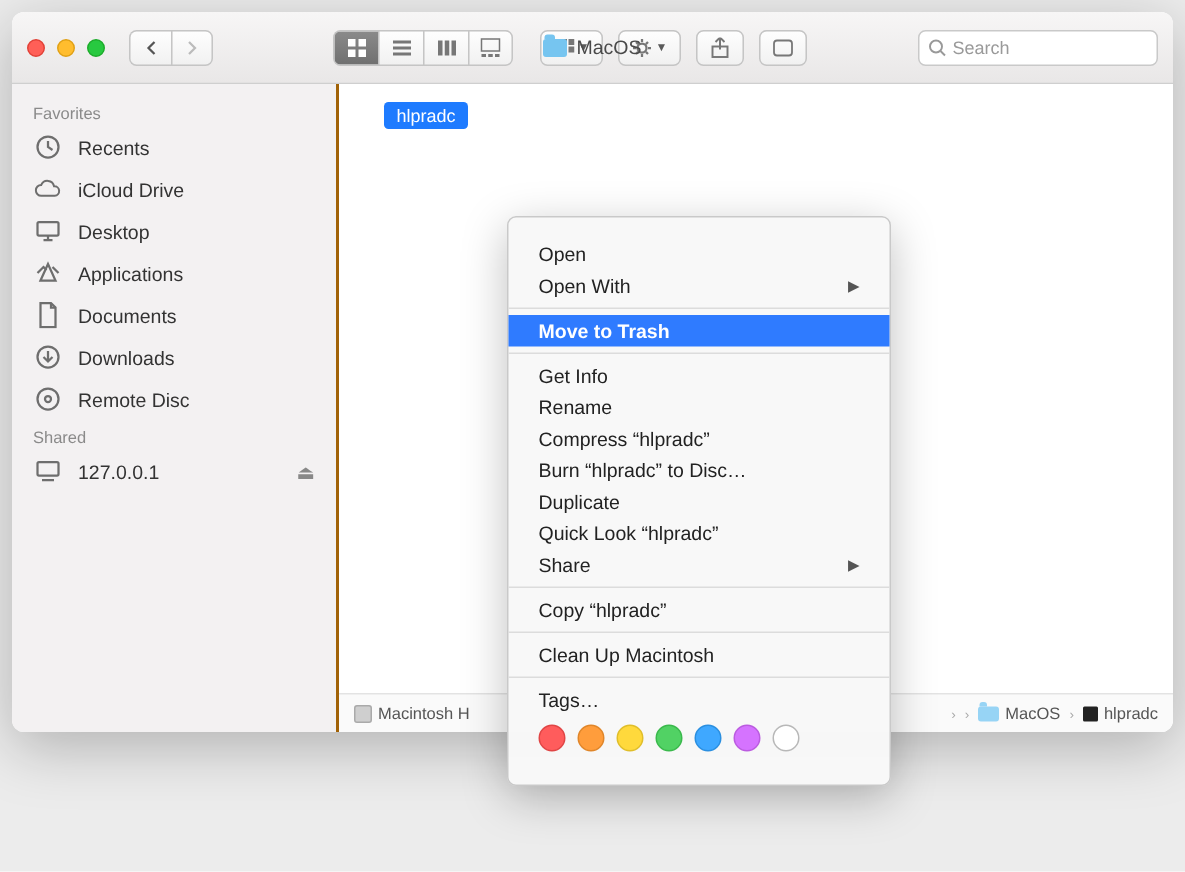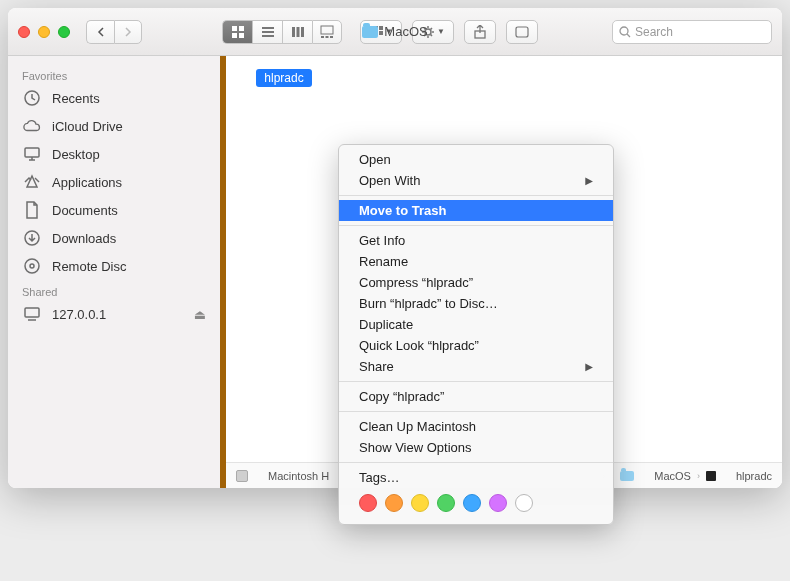--- a/index.html
+++ b/index.html
@@ -22,42 +22,42 @@
 .folder-mini { width:16px; height:12px; background:#76c5f0; border-radius:2px; position:relative; display:inline-block;}
 .folder-mini:before{content:"";position:absolute;top:-3px;left:1px;width:7px;height:3px;background:#76c5f0;border-radius:2px 2px 0 0;}
 .toolbar-right{margin-left:auto; display:flex; gap:8px; align-items:flex-end;}
 .viewgroup { display:flex; margin-left:70px;}
 .viewgroup .btn{width:30px; border-radius:0; border-right:none;}
 .viewgroup .btn:first-child{border-radius:5px 0 0 5px; background:linear-gradient(#8a8a8a,#707070); color:#fff;}
 .viewgroup .btn:last-child{border-radius:0 5px 5px 0; border-right:1px solid #c5c5c5;}
 .search { width:160px; height:24px; border:1px solid #c9c9c9; border-radius:5px; background:#fff; display:flex; align-items:center; padding:0 6px; gap:4px; color:#9a9a9a; font-size:12px;}
 
 .body { flex:1; display:flex; }
-.sidebar { width:218px; background:#f3f1f2; border-right:6px solid #a16207; padding:8px 0; font-size:13px; color:#333; overflow:hidden;}
+.sidebar { width:218px; background:#f3f1f2; border-right:2px solid #a16207; padding:8px 0; font-size:13px; color:#333; overflow:hidden;}
 .sb-header { font-size:11px; color:#8a8a8a; padding:6px 14px 2px; font-weight:500;}
 .sb-item { display:flex; align-items:center; gap:10px; padding:5px 14px; cursor:default;}
 .sb-icon { width:20px; height:18px; display:flex; align-items:center; justify-content:center; color:#6e6e6e;}
 .sb-icon svg{width:18px;height:18px;}
 .eject { margin-left:auto; color:#888;}
 
 .content { flex:1; position:relative; background:#fff;}
 .file { position:absolute; top:12px; left:18px; width:80px; text-align:center; }
 .file-icon { width:64px; height:54px; margin:0 auto 6px; background:#1a1a1a; border:3px solid #fff; box-shadow:0 0 0 1px #d8d8d8, 0 1px 3px rgba(0,0,0,0.15); border-radius:2px; padding:6px 0 0 6px; color:#3fc63f; font-family:Menlo,monospace; font-size:10px; text-align:left; position:relative;}
 .file-icon:after{content:""; position:absolute; left:6px; top:20px; width:3px; height:10px; background:#777;}
 .file-label { display:inline-block; background:#1e7bff; color:#fff; font-size:12px; padding:2px 8px; border-radius:3px;}
 
 .pathbar { position:absolute; bottom:0; left:0; right:0; height:26px; border-top:1px solid #e3e3e3; background:#fafafa; display:flex; align-items:center; padding:0 10px; font-size:11px; color:#555; gap:6px;}
 .pathbar .sep{color:#aaa; font-size:9px;}
-.pathbar .pitem{display:flex;align-items:center;gap:20px;justify-content:space-between;}
+.pathbar .pitem{display:flex;align-items:center;gap:4px;justify-content:space-between;}
 .hd-mini{width:12px;height:12px;background:#cfcfcf;border-radius:2px;border:1px solid #aaa;}
 .fold-mini{width:14px;height:10px;background:#97d4f5;border-radius:2px;position:relative;}
 .fold-mini:before{content:"";position:absolute;top:-3px;left:1px;width:5px;height:3px;background:#97d4f5;border-radius:2px 2px 0 0;}
 .exec-mini{width:10px;height:10px;background:#222;border-radius:1px;}
 
-.ctxmenu { position:absolute; top:144px; left:338px; width:276px; background:rgba(248,248,248,0.98); border:1px solid #c9c9c9; border-radius:6px; box-shadow:0 8px 30px rgba(0,0,0,0.25); padding:4px 0; font-size:13px; z-index:50;}
+.ctxmenu { position:absolute; top:144px; left:338px; width:256px; background:rgba(248,248,248,0.98); border:1px solid #c9c9c9; border-radius:6px; box-shadow:0 8px 30px rgba(0,0,0,0.25); padding:14px 0; font-size:13px; z-index:50;}
 .mi { padding:3px 20px; color:#222; display:flex; align-items:center; justify-content:space-between; cursor:default;}
 .mi.selected { background:#2f7bff; color:#fff;font-weight:bold;}
 .mi .arrow{font-size:10px; color:#555;}
 .sep-line{height:1px; background:#dcdcdc; margin:4px 0;}
 .tags-row{display:flex; gap:8px; padding:6px 20px 8px;}
 .tag-dot{width:18px;height:18px;border-radius:50%;}
 .t-red{background:#ff5c5c;border:1px solid #e04545;}
 .t-orange{background:#ff9d3c;border:1px solid #e0862a;}
 .t-yellow{background:#ffd93c;border:1px solid #e0be2a;}
 .t-green{background:#51d264;border:1px solid #3ab94c;}
@@ -311,23 +311,20 @@
       <span class="arrow">▶</span>
     </div>
     <div class="sep-line"></div>
     <div class="mi">
       <span>Copy “hlpradc”</span>
     </div>
     <div class="sep-line"></div>
     <div class="mi">
       <span>Clean Up Macintosh</span>
     </div>
-    <div class="mi">
-      <span>Show View Options</span>
-    </div>
     <div class="sep-line"></div>
     <div class="mi">
       <span>Tags…</span>
     </div>
     <div class="tags-row">
       <div class="tag-dot t-red"></div>
       <div class="tag-dot t-orange"></div>
       <div class="tag-dot t-yellow"></div>
       <div class="tag-dot t-green"></div>
       <div class="tag-dot t-blue"></div>

